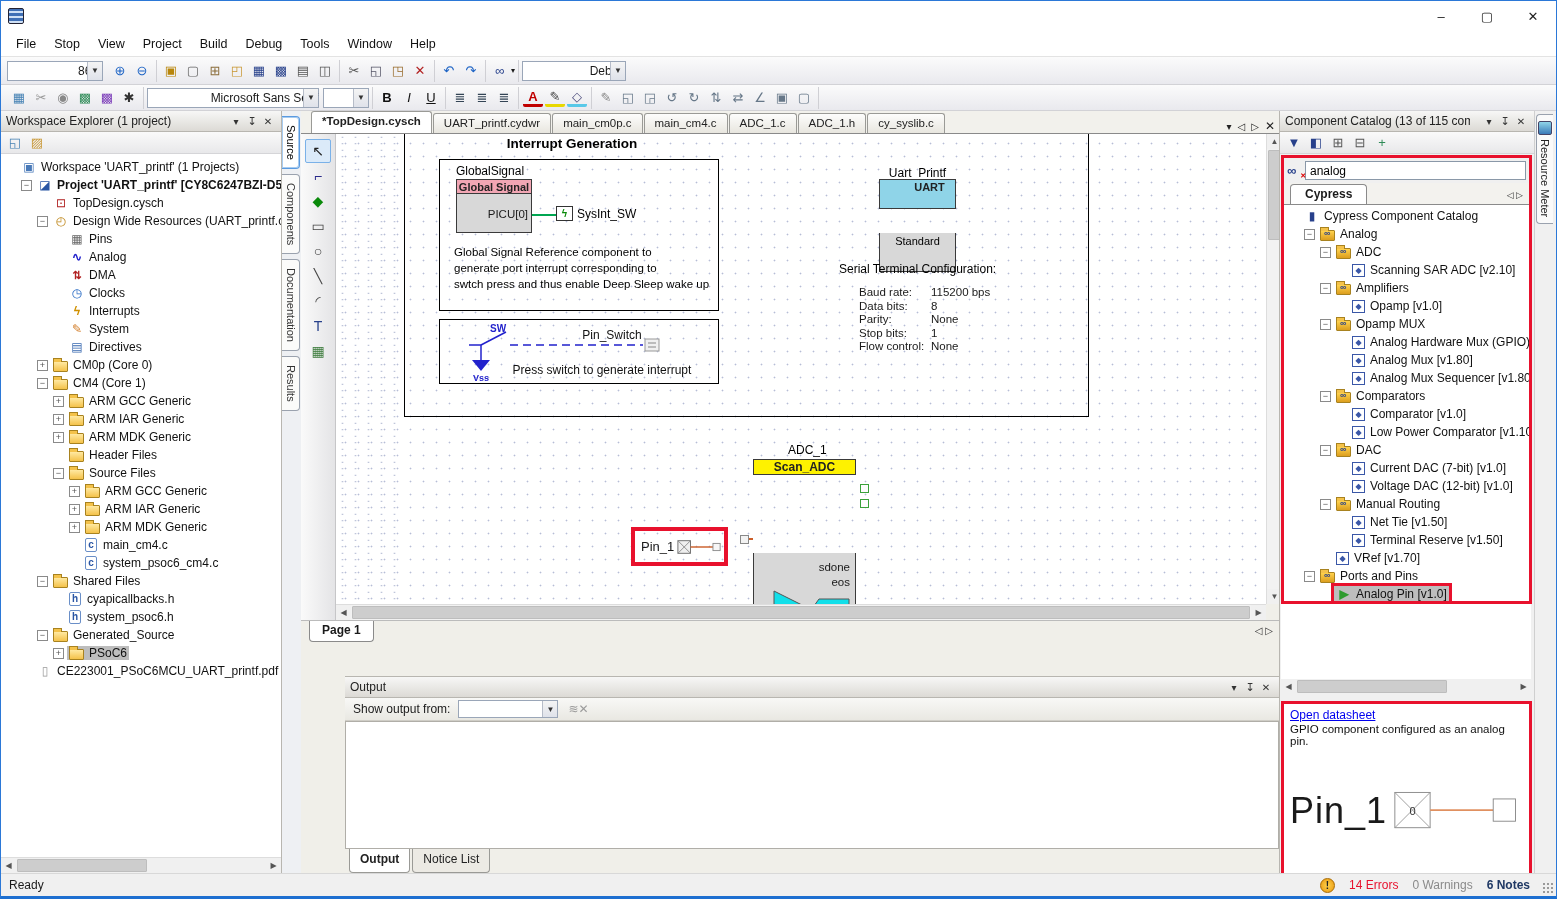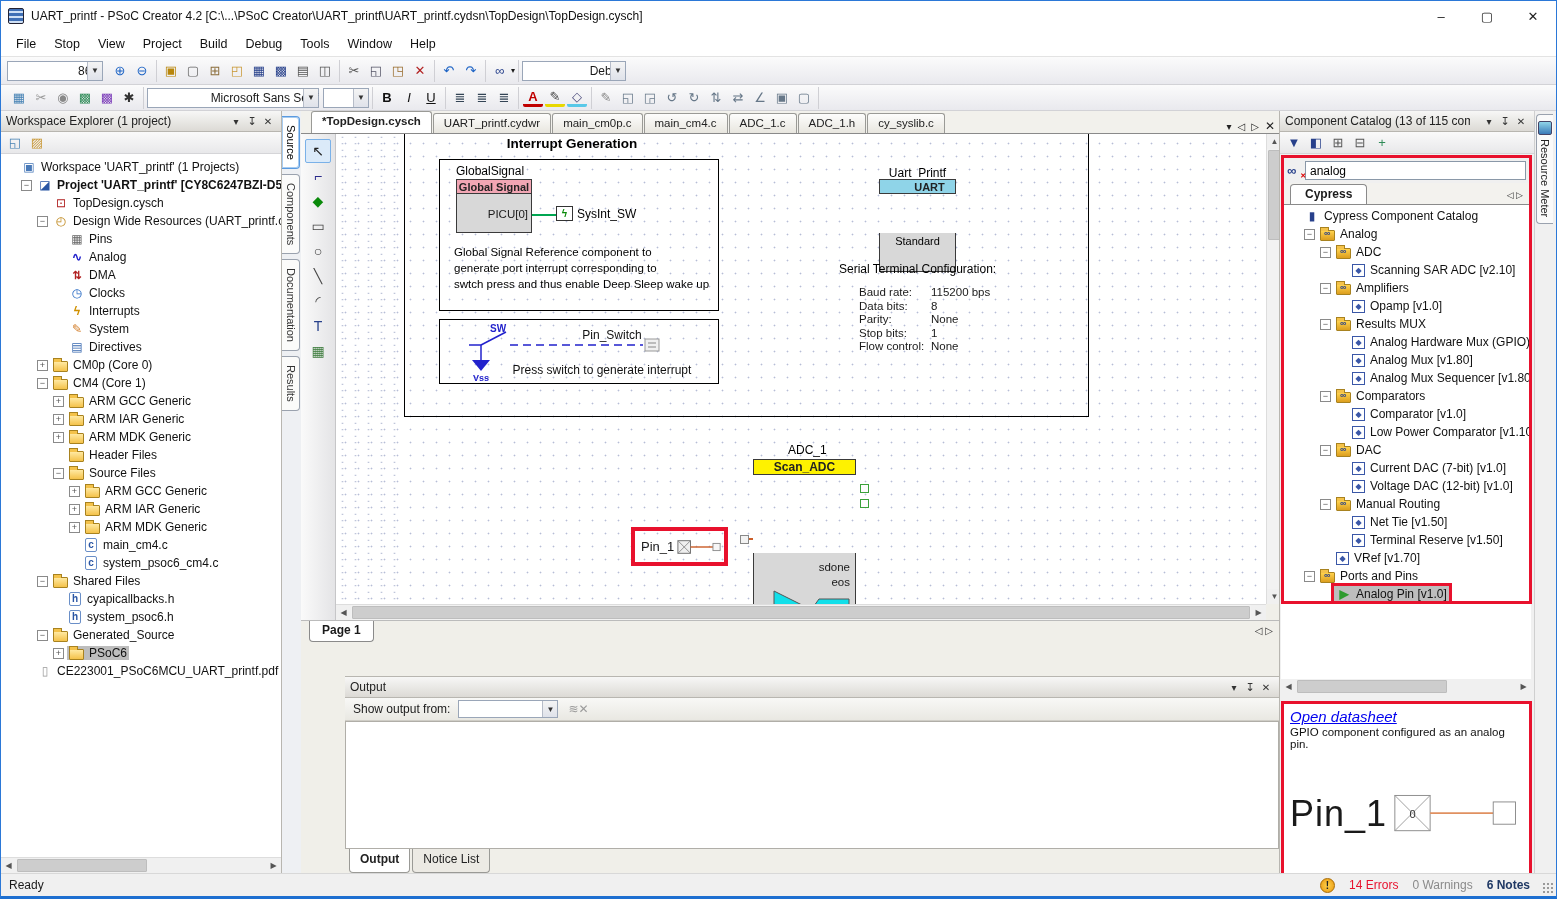--- a/index.html
+++ b/index.html
@@ -127,21 +127,21 @@
   #cat-search .sicon { width:18px; font-size:13px; font-weight:bold; color:#27408b; position:relative; }
   #cat-search .sicon::after { content:"✕"; position:absolute; right:-1px; bottom:-2px; font-size:7px; color:#d00; }
   #cat-search input { flex:1; height:19px; border:1px solid #8a98a8; font-size:12px; padding-left:4px; font-family:"Liberation Sans",sans-serif; }
   #cat-tabrow { height:22px; background:#f3f2ee; border-bottom:1px solid #8a8a8a; display:flex; align-items:flex-end; padding-left:6px; }
   .cat-tab { background:#fff; border:1px solid #8a8a8a; border-bottom:none; border-radius:4px 4px 0 0; padding:2px 14px 3px; font-size:12px; font-weight:bold; }
   .cat-tab-ctls { margin-left:auto; font-size:9px; color:#333; padding:0 6px 4px 0; }
   #cat-tree { position:absolute; left:0; right:0; top:47px; bottom:0; background:#fff; overflow:hidden; padding-top:2px; }
   #cat-white { position:absolute; left:1px; right:3px; top:493px; height:75px; background:#fff; }
   #cat-hscroll { position:absolute; left:1px; right:3px; top:568px; height:16px; background:#f0f0f0; }
   #datasheet { position:absolute; left:1px; top:590px; width:251px; height:176px; border:3px solid #e8112d; background:#fff; padding:4px 6px; }
-  #ds-link { color:#0000ee; text-decoration:underline; font-size:15px;font-style:italic; }
+  #ds-link { color:#0000ee; text-decoration:underline; font-size:12px; }
   #ds-desc { font-size:11.5px; color:#111; margin-top:1px; }
   #ds-preview { display:flex; align-items:center; margin-top:38px; }
   #ds-name { font-size:36px; color:#1a1a1a; letter-spacing:1px; }
 
   
   #rm-strip { position:absolute; right:0; top:110px; width:22px; bottom:23px; background:#f0f0f0; border-left:1px solid #cfcfcf; }
   #rm-tab { writing-mode:vertical-rl; font-size:11px; color:#222; background:#fafafa; border:1px solid #9aa2ae; border-right:none; border-radius:4px 0 0 4px; padding:6px 1px; margin-top:3px; margin-left:1px; display:flex; align-items:center; gap:4px; }
   #rm-tab .rm-icon { width:14px; height:14px; background:linear-gradient(#8fd4e8,#3a7ab8); border:1px solid #446; border-radius:2px; }
 
   
@@ -154,21 +154,20 @@
   .grip-dots { position:absolute; right:2px; bottom:2px; width:12px; height:12px;
       background-image:radial-gradient(#9a9a9a 1.2px, transparent 1.4px); background-size:4px 4px; }
 </style>
 </head>
 <body>
 
 <div id="app">
 
   <div class="titlebar">
     <div class="app-icon"></div>
-    <div class="title-text">UART_printf - PSoC Creator 4.2  [C:\...\PSoC Creator\UART_printf\UART_printf.cydsn\TopDesign\TopDesign.cysch]</div>
     <div class="win-controls">
       <div class="win-btn">–</div>
       <div class="win-btn">▢</div>
       <div class="win-btn close">✕</div>
     </div>
   </div>
 
   <div class="menubar" id="menubar">
       <div class="menu-item">File</div>
       <div class="menu-item">Stop</div>
@@ -578,21 +577,21 @@
           <line x1="70" y1="25" x2="203" y2="25" stroke="#2222cc" stroke-width="1.5" stroke-dasharray="8 5"></line>
           <text x="172" y="19" font-size="12" fill="#111" text-anchor="middle">Pin_Switch</text>
           <rect x="205" y="19" width="14" height="12" fill="#f0f0f0" stroke="#999"></rect>
           <line x1="208" y1="23" x2="216" y2="23" stroke="#888" stroke-width="1"></line>
           <line x1="208" y1="27" x2="216" y2="27" stroke="#888" stroke-width="1"></line>
           <text x="162" y="54" font-size="12" fill="#111" text-anchor="middle">Press switch to generate interrupt</text>
         </svg>
       </div>
 
       <div class="abs inst-label" style="left:543px;top:32px;width:77px;text-align:center;">Uart_Printf</div>
-      <div class="abs comp-header" style="left:543px;top:45px;width:77px;height:15px;background:#8fd4e8;line-height:14px;padding-left:24px;">UART</div>
+      <div class="abs comp-header" style="left:543px;top:45px;width:77px;height:30px;background:#8fd4e8;line-height:14px;padding-left:24px;">UART</div>
       <div class="abs comp-body" style="left:543px;top:60px;width:77px;height:39px;"></div>
       <div class="abs schem-text" style="left:543px;top:101px;width:77px;text-align:center;font-size:11px;">Standard</div>
       <div class="abs schem-text" style="left:503px;top:128px;font-size:12px;">Serial Terminal Configuration:</div>
       <div class="abs" style="left:523px;top:152px;" id="uart-config">
           <div style="display: flex; line-height: 13.5px;">
             <span style="width: 72px; font-size: 11.5px;">Baud rate:</span>
             <span style="font-size: 11.5px;">115200 bps</span>
           </div>
           <div style="display: flex; line-height: 13.5px;">
             <span style="width: 72px; font-size: 11.5px;">Data bits:</span>
@@ -757,21 +756,21 @@
             <span class="expander none"></span>
             <span class="sel-wrap">
               <span class="ticon ic-component">◆</span>
               <span class="tlabel">Opamp [v1.0]</span>
             </span>
           </div>
           <div class="tree-row" style="padding-left: 36px;">
             <span class="expander minus">−</span>
             <span class="sel-wrap">
               <span class="ic-catfolder"></span>
-              <span class="tlabel">Results MUX</span>
+              <span class="tlabel">Opamp MUX</span>
             </span>
           </div>
           <div class="tree-row" style="padding-left: 52px;">
             <span class="expander none"></span>
             <span class="sel-wrap">
               <span class="ticon ic-component">◆</span>
               <span class="tlabel">Analog Hardware Mux (GPIO) [</span>
             </span>
           </div>
           <div class="tree-row" style="padding-left: 52px;">

